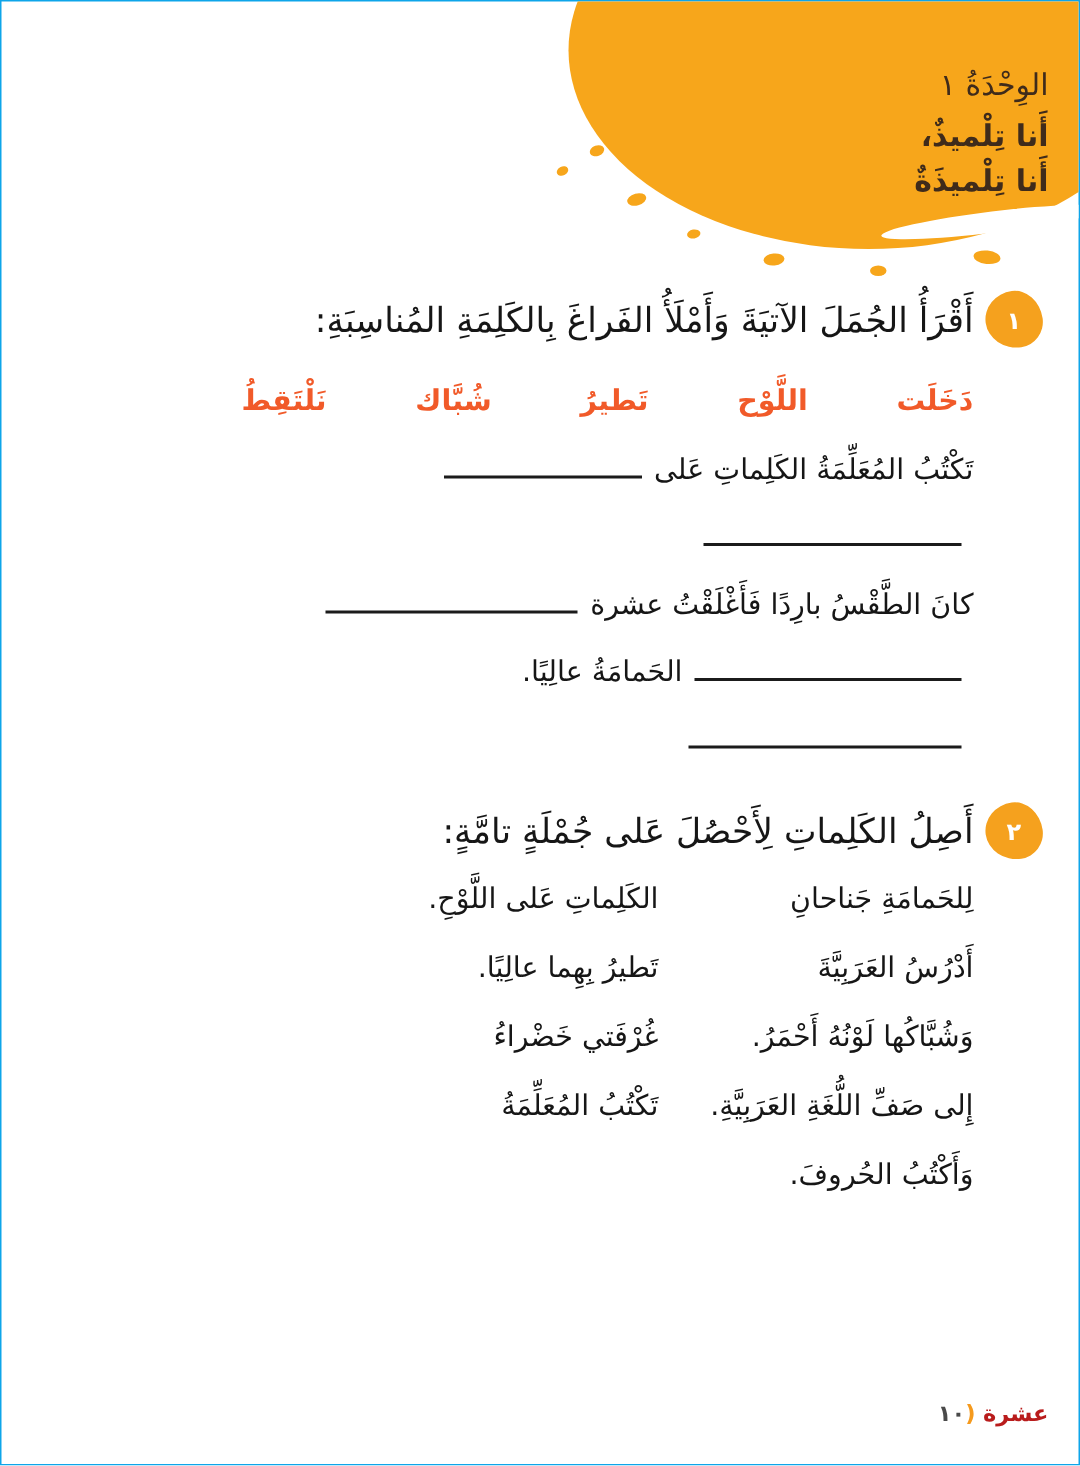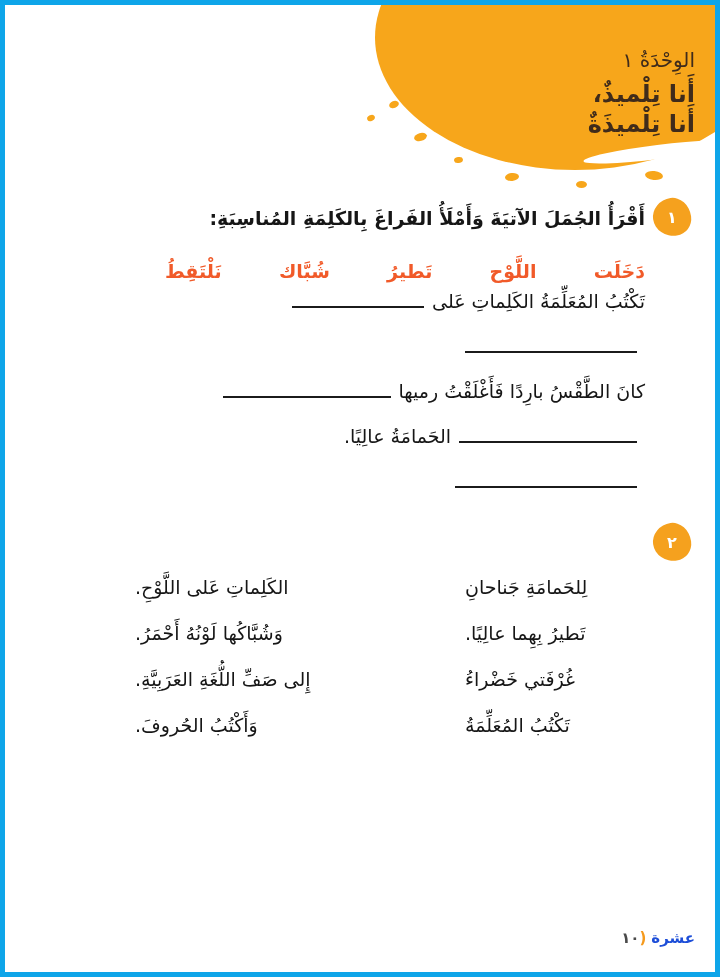--- a/index.html
+++ b/index.html
@@ -3,21 +3,21 @@
 <meta charset="utf-8">
 <style>
   * { margin:0; padding:0; box-sizing:border-box; }
   html,body { background:#ffffff; }
   body { font-family:"DejaVu Sans", sans-serif; }
 
   .page {
     position:relative;
     width:720px; height:977px;
     background:#ffffff;
-    border:5px solid #0ea5e9;
+    border:1px solid #0ea5e9;
     overflow:hidden;
   }
 
   
   .banner { position:absolute; top:0; right:0; width:420px; height:230px; }
   .blob-main {
     position:absolute; top:-100px; right:-60px;
     width:400px; height:265px;
     background:#F7A61B;
     border-radius:50%;
@@ -35,80 +35,80 @@
     width:150px; height:14px;
     background:#ffffff; border-radius:50%;
     transform:rotate(-7deg);
   }
   .unit-text {
     position:absolute; top:40px; right:20px;
     text-align:right; direction:rtl;
     color:#3F2B1B; line-height:30px;
   }
   .unit-label  { font-size:20px; font-weight:400; margin-bottom:4px; }
-  .unit-title  { font-size:24px; font-weight:700; }
+  .unit-title  { font-size:20px; font-weight:700; }
 
   
   main {
     position:absolute; top:193px; right:70px; left:60px;
     direction:rtl; text-align:right;
     color:#161616;
   }
   .ex-head { position:relative; height:40px; display:flex; align-items:center; }
   .badge {
     position:absolute; right:-46px; top:0;
     width:38px; height:38px;
     background:#F5A11E;
     border-radius:53% 47% 44% 56% / 49% 55% 45% 51%;
     transform:rotate(-8deg);
     display:flex; align-items:center; justify-content:center;
     color:#ffffff; font-size:16px; font-weight:700;
   }
   .badge > span { transform:rotate(8deg); }
-  .ex-title { font-size:19px; font-weight:700; line-height:28px; width:100%; }
+  .ex-title { font-size:23px; font-weight:400; line-height:28px; width:100%; }
 
   .word-bank {
     margin-top:18px; margin-left:100px;
     display:flex; justify-content:space-between;
     color:#F15A29; font-size:19px; font-weight:700; line-height:30px;
   }
 
-  .sentences { }
+  .sentences { margin-top:16px; }
   .sentence { line-height:31px; margin-bottom:14px; font-size:19px; }
   .blank {
     display:inline-block; height:0.95em;
     border-bottom:2px solid #1b1b1b;
     margin:0 8px; vertical-align:baseline;
   }
   .sentence.s1 .blank { width:132px; }
   .sentence.s2 .blank { width:172px; }
   .sentence.s3 .blank { width:168px; }
   .sentence.s4 .blank { width:178px; }
   .sentence.s5 .blank { width:182px; }
 
   .ex2 { margin-top:26px; }
   .match-grid {
     margin-top:8px;
     display:grid;
     grid-template-columns:180px 300px;
     column-gap:30px; row-gap:14px;
     font-size:19px; line-height:32px;
   }
-  .match-cell { text-align:left; white-space:nowrap; }
+  .match-cell { text-align:right; white-space:nowrap; }
 
   
   footer {
     position:absolute; bottom:25px; right:20px;
     direction:ltr;
     display:flex; align-items:baseline;
     font-size:15px; font-weight:700;
   }
   .pg-num   { color:#4a4a4a; }
   .pg-paren { color:#F59A1D; margin-right:5px; }
-  .pg-word  { color:#1d4ed8; }
+  .pg-word  { color:#b91c1c; }
 </style>
 </head>
 <body>
 
 <div class="page">
 
   <div class="banner">
     <div class="blob-main"></div>
     <span class="speck sp1"></span>
     <span class="speck sp2"></span>
@@ -144,41 +144,43 @@
       </div>
 
       <div class="sentences">
         <div class="sentence s1">
           <span>تَكْتُبُ المُعَلِّمَةُ الكَلِماتِ عَلى</span><span class="blank"></span><span></span>
         </div>
         <div class="sentence s2">
           <span></span><span class="blank"></span>
         </div>
         <div class="sentence s3">
-          <span>كانَ الطَّقْسُ بارِدًا فَأَغْلَقْتُ رميها</span><span class="blank"></span><span></span>
+          <span>كانَ الطَّقْسُ بارِدًا فَأَغْلَقْتُ عشرة</span><span class="blank"></span><span></span>
         </div>
         <div class="sentence s4">
           <span></span><span class="blank"></span><span>الحَمامَةُ عالِيًا.</span>
         </div>
         <div class="sentence s5">
           <span></span><span class="blank"></span>
         </div>
       </div>
     </section>
 
     <section class="ex2">
       <header class="ex-head">
         <span class="badge">
           <span>٢</span>
         </span>
+        <h2 class="ex-title">أَصِلُ الكَلِماتِ لِأَحْصُلَ عَلى جُمْلَةٍ تامَّةٍ:</h2>
       </header>
 
       <div class="match-grid">
         <div class="match-cell">لِلحَمامَةِ جَناحانِ</div>
         <div class="match-cell">الكَلِماتِ عَلى اللَّوْحِ.</div>
+        <div class="match-cell">أَدْرُسُ العَرَبِيَّةَ</div>
         <div class="match-cell">تَطيرُ بِهِما عالِيًا.</div>
         <div class="match-cell">وَشُبَّاكُها لَوْنُهُ أَحْمَرُ.</div>
         <div class="match-cell">غُرْفَتي خَضْراءُ</div>
         <div class="match-cell">إِلى صَفِّ اللُّغَةِ العَرَبِيَّةِ.</div>
         <div class="match-cell">تَكْتُبُ المُعَلِّمَةُ</div>
         <div class="match-cell">وَأَكْتُبُ الحُروفَ.</div>
       </div>
     </section>
 
   </main>

